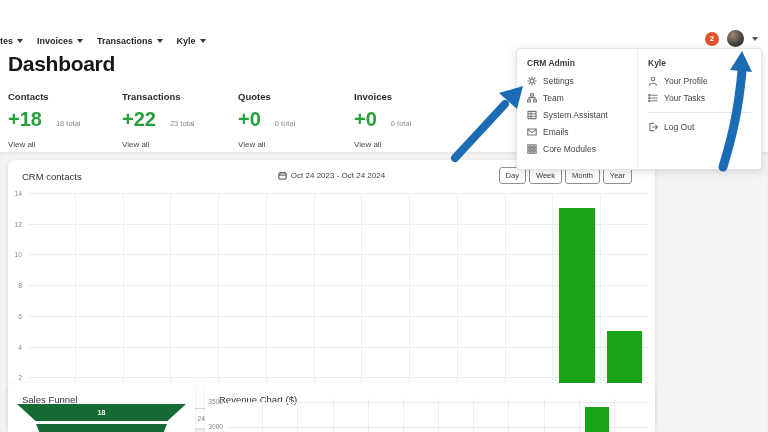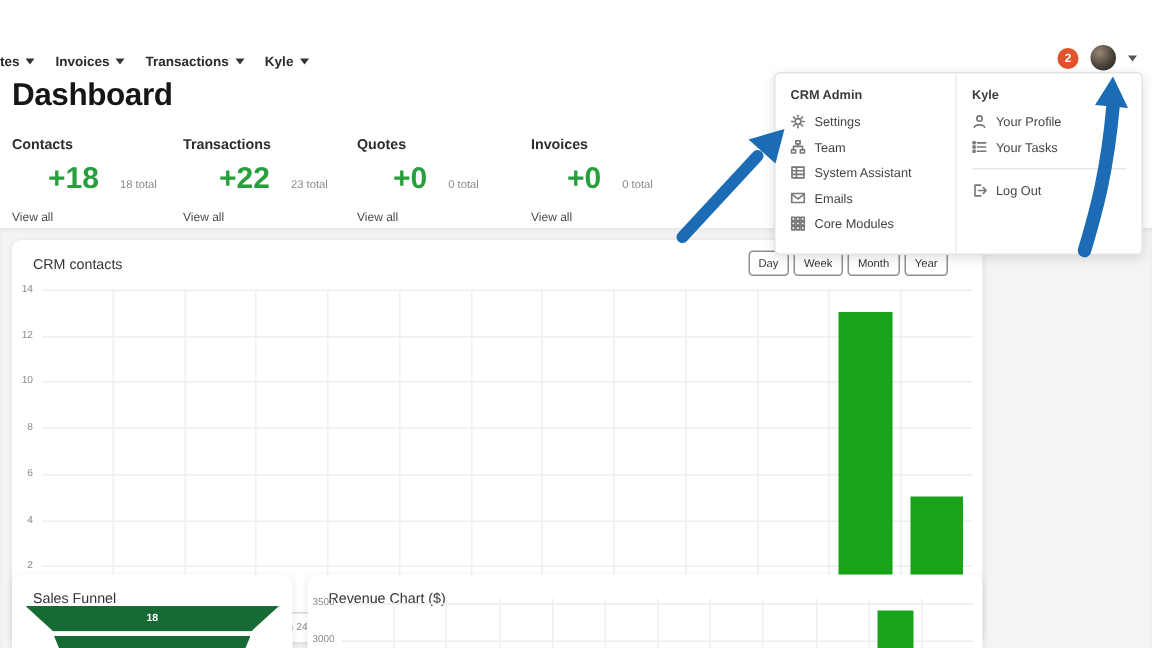--- a/index.html
+++ b/index.html
@@ -15,21 +15,21 @@
   .badge { width:14px; height:14px; border-radius:50%; display:flex; align-items:center; justify-content:center; color:#fff; font-size:8px; font-weight:700; }
   .avatar { width:17px; height:17px; border-radius:50%; background:radial-gradient(circle at 35% 30%, #9a8872, #4a443e 55%, #201d1a); }
   .caret-sm { width:0; height:0; border-left:3px solid transparent; border-right:3px solid transparent; border-top:4px solid #555; }
 
   .page-title { position:absolute; top:52px; left:8px; font-size:21px; font-weight:800; color:#161616; letter-spacing:-0.3px; }
 
   
   .stats { position:absolute; top:91px; left:8px; display:grid; grid-template-columns:114px 116px 116px 116px; }
   .stat-label { font-size:9.5px; font-weight:700; color:#2c2c2c; }
   .stat-line { margin-top:6px; display:flex; align-items:baseline; }
-  .stat-value { font-size:20px; font-weight:600;margin-left:24px; }
+  .stat-value { font-size:20px; font-weight:600; }
   .stat-total { font-size:7.5px; color:#8a8a8a; margin-left:14px; }
   .view-all { margin-top:9px; font-size:8px; color:#4a4a4a; cursor:pointer; }
 
   
   .content-bg { position:absolute; top:152px; left:0; right:0; bottom:0; background:#f4f4f5; box-shadow:inset 0 2px 3px rgba(0,0,0,0.05); }
 
   .card { position:absolute; background:#fff; border-radius:6px; box-shadow:0 1px 4px rgba(0,0,0,0.10); }
   .card-contacts { left:8px; top:160px; width:647px; height:268px; }
   .card-title { position:absolute; left:14px; top:11px; font-size:9.5px; color:#333; }
   .daterange { position:absolute; left:0; right:0; top:11px; display:flex; justify-content:center; align-items:center; gap:4px; font-size:8px; color:#444; }
@@ -140,20 +140,27 @@
       <span class="stat-total">0 total</span>
     </div>
     <div class="view-all">View all</div>
   </div>
 </div>
 
 <div class="content-bg"></div>
 
 <div class="card card-contacts">
   <div class="card-title">CRM contacts</div>
+  <div class="daterange">
+    <svg class="cal-svg" width="9" height="9" viewBox="0 0 10 10">
+        <rect x="1" y="2" width="8" height="7" rx="0.5"></rect>
+        <path d="M3,1v2 M7,1v2 M1,4.5h8"></path>
+      </svg>
+    <span>Oct 24 2023 - Oct 24 2024</span>
+  </div>
   <div class="range-btns">
     <button class="range-btn">Day</button>
     <button class="range-btn">Week</button>
     <button class="range-btn">Month</button>
     <button class="range-btn">Year</button>
   </div>
   <div class="ylabels">
       <div class="ytick" style="top: 0%;">14</div>
       <div class="ytick" style="top: 14.2857%;">12</div>
       <div class="ytick" style="top: 28.5714%;">10</div>

